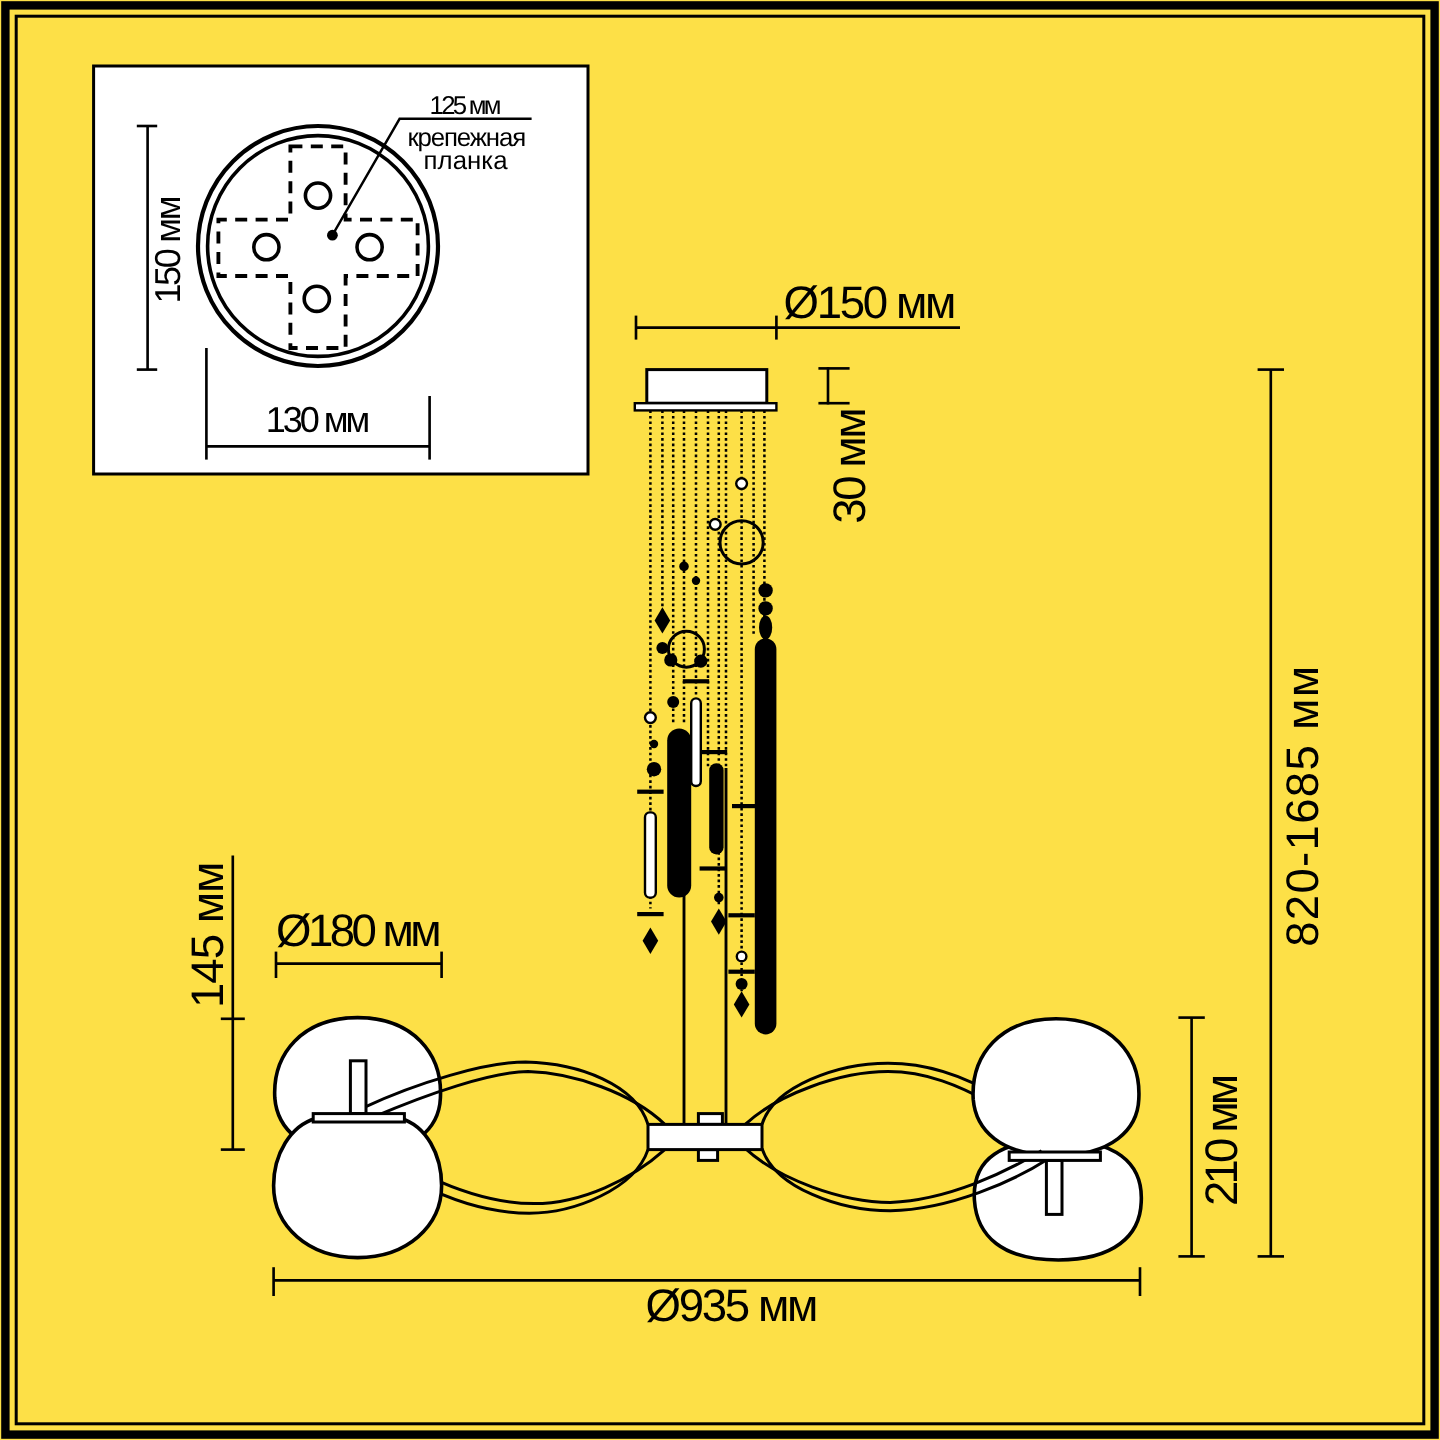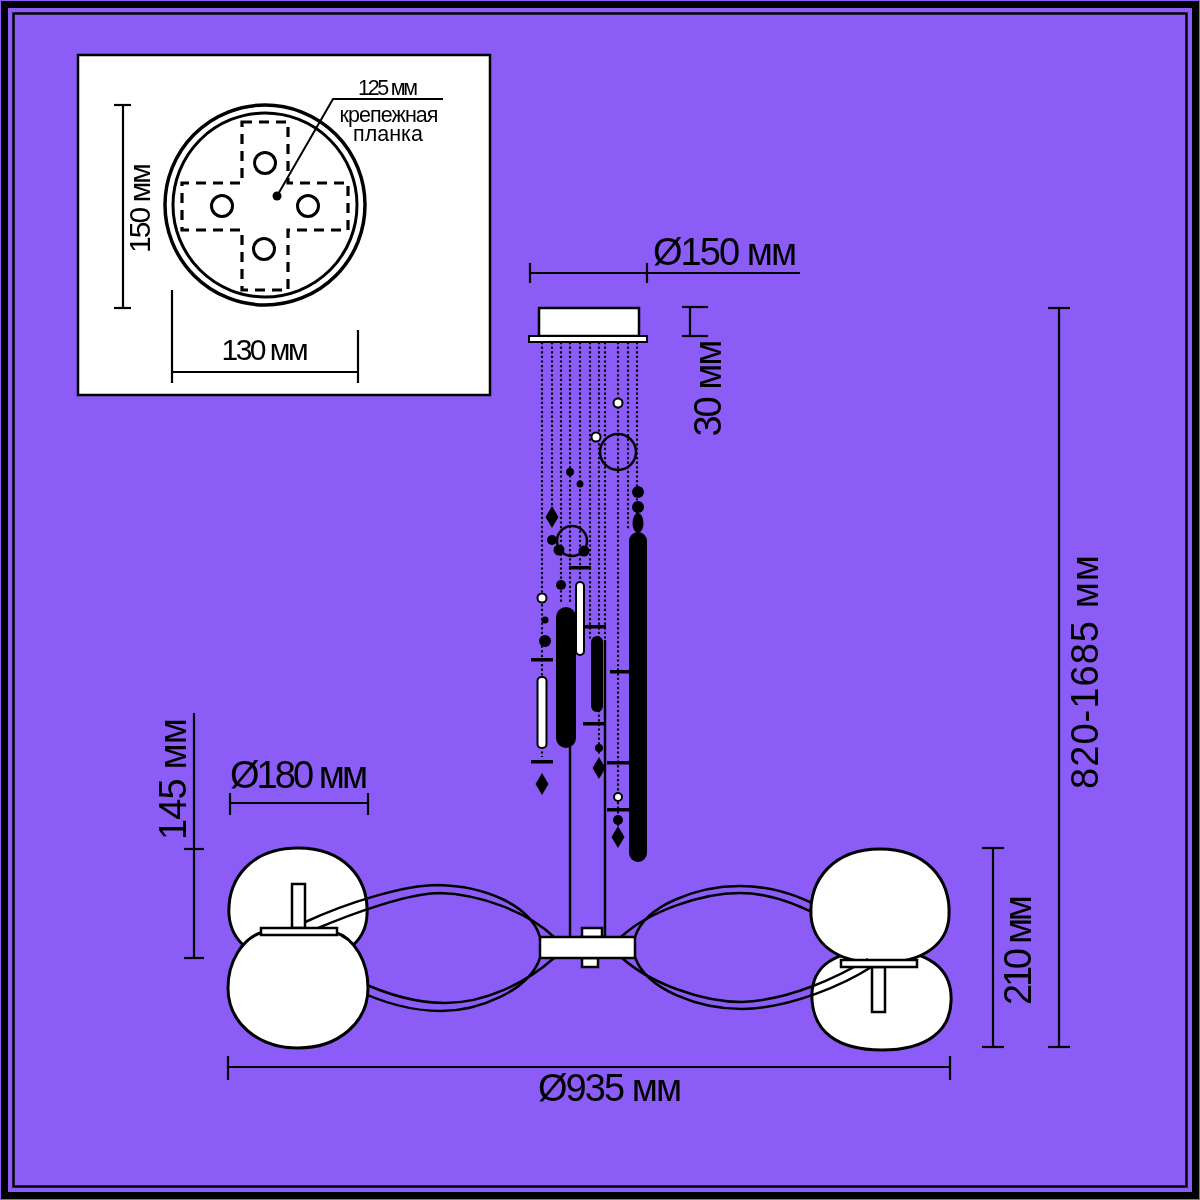--- a/index.html
+++ b/index.html
@@ -1,16 +1,16 @@
 <!DOCTYPE html>
 <html><head>
 <meta charset="utf-8">
 <style>
   html,body{margin:0;padding:0;background:#fff;}
-  .page{width:1200px;height:1200px;position:relative;background:#8b5cf6;}
+  .page{width:1200px;height:1200px;position:relative;background:#fde047;}
   svg{display:block;}
   text{font-family:"Liberation Sans",sans-serif;fill:#000;}
 </style>
 </head>
 <body>
 
 <div class="page">
 <svg width="1200" height="1200" viewBox="0 0 1200 1200">
 
   <g>

